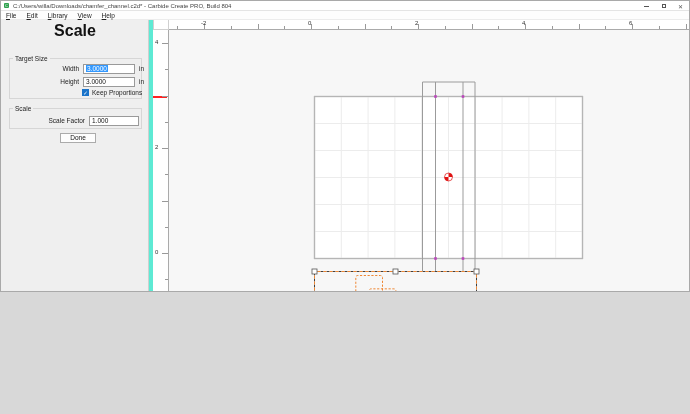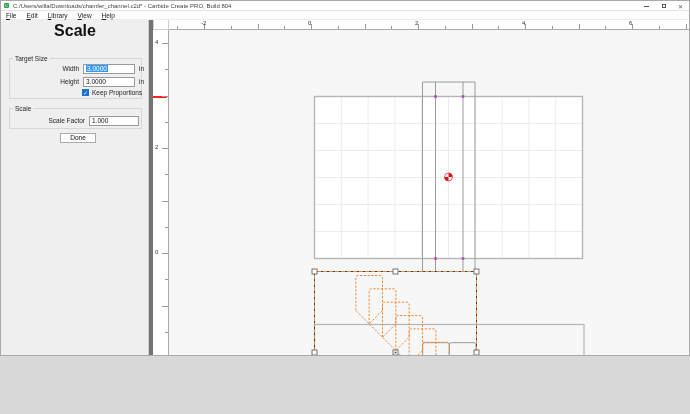--- a/index.html
+++ b/index.html
@@ -1,17 +1,17 @@
 <!DOCTYPE html>
 <html style="--selection_orange: #ef8632; --selection_dark: #3f3f3f; --vector_gray: #9b9b9b; --grid: #ececec; --stock_border: #b5b5b5; --origin_red: #e01313; --node_magenta: #bb44bb; --ruler_marker_red: #ff2222; --highlight_blue: #3399ff; --checkbox_blue: #1a73c9;"><head>
 <meta charset="utf-8">
 <style>
   html,body{margin:0;padding:0;background:#d8d8d8;}
   *{box-sizing:border-box;font-family:"Liberation Sans",sans-serif;}
-  #app{position:relative;width:690px;height:356px;background:#737373;border:1px solid #a9a9a9;overflow:hidden;}
+  #app{position:relative;width:690px;height:292px;background:#5eead4;border:1px solid #a9a9a9;overflow:hidden;}
 
   
   #titlebar{position:absolute;left:0;top:0;width:100%;height:10px;background:#ffffff;border-bottom:1px solid #e4e4e4;display:flex;align-items:center;}
   #app-icon{width:5px;height:5px;margin-left:3px;background:#2fa24f;border-radius:1px;color:#fff;font-size:4px;line-height:5px;text-align:center;}
   #title-text{margin-left:4px;font-size:6px;color:#444;white-space:nowrap;}
   #win-controls{position:absolute;right:0;top:0;height:10px;display:flex;}
   .win-btn{width:17px;height:10px;display:flex;align-items:center;justify-content:center;color:#555;font-size:6px;}
   #max-glyph{width:4px;height:4px;border:1px solid #555;}
   #min-glyph{width:5px;height:1px;background:#555;}
 

